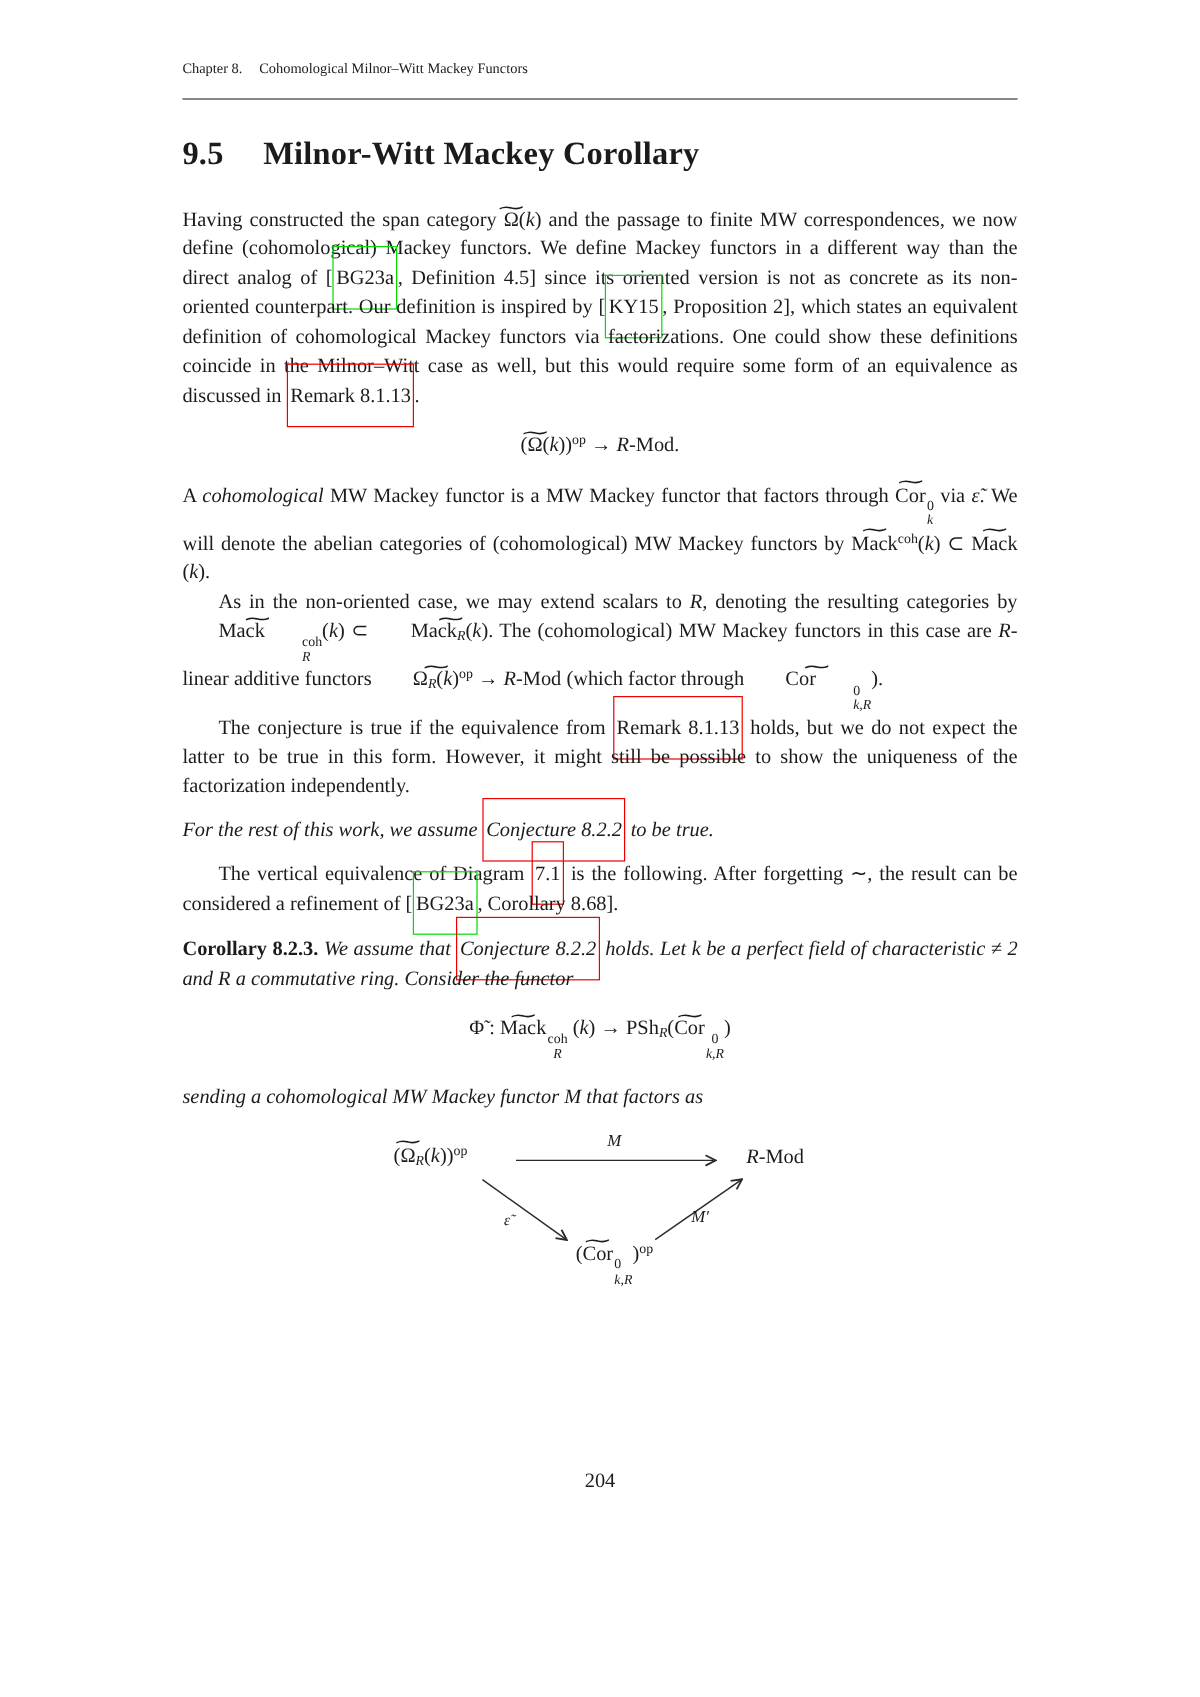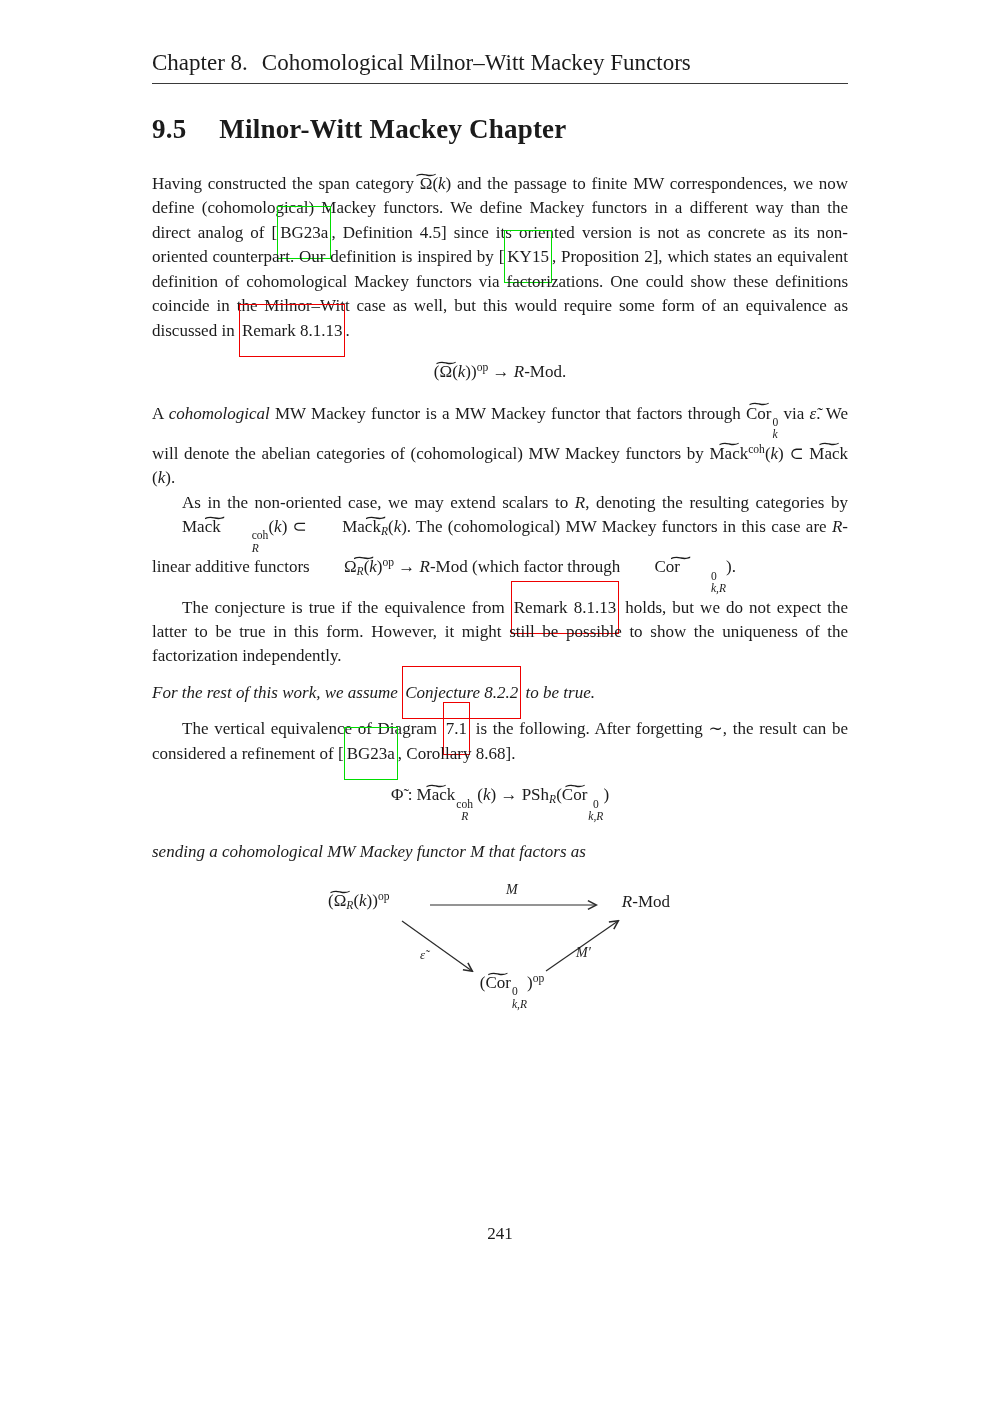--- a/index.html
+++ b/index.html
@@ -5,21 +5,21 @@
   html,body { margin:0; padding:0; background:#ffffff; }
   .page {
     position:relative; width:1000px; height:1414px; background:#ffffff;
     font-family:"Liberation Serif","DejaVu Serif",serif; color:#1b1b1b;
     overflow:hidden;
   }
   .content { width:696px; margin:0 auto; padding-top:50px; }
 
   
   .chap-header {
-    font-size:23px; padding-bottom:7px;
+    font-size:12px; padding-bottom:17px;
     border-bottom:1.5px solid #3a3a3a;
   }
   .chap-header .gap { display:inline-block; width:14px; }
 
   
   .heading { margin:30px 0 27px 0; font-weight:bold; font-size:27px; letter-spacing:0.2px; }
   .heading .ht { margin-left:33px; }
 
   
   .p { font-size:17px; line-height:1.44; text-align:justify; margin:0; }
@@ -61,21 +61,21 @@
   .page-number { position:absolute; left:0; right:0; top:1224px; text-align:center; font-size:17px; }
 </style>
 </head>
 <body>
 
 <div class="page">
   <div class="content">
 
     <div class="chap-header"><span>Chapter 8.</span><span class="gap"></span><span>Cohomological Milnor–Witt Mackey Functors</span></div>
 
-    <div class="heading"><span>9.5</span><span class="ht">Milnor-Witt Mackey Chapter</span></div>
+    <div class="heading"><span>9.5</span><span class="ht">Milnor-Witt Mackey Corollary</span></div>
 
     <p class="p"><span>Having constructed the span category </span><span><span class="wt"><span>Ω</span><span class="tld">∼</span></span></span><span>(</span><span class="i">k</span><span>) and the passage to finite MW correspondences, we now define (cohomological) Mackey functors. We define Mackey functors in a different way than the direct analog of [</span><span class="box green">BG23a</span><span>, Definition 4.5] since its oriented version is not as concrete as its non-oriented counterpart. Our definition is inspired by [</span><span class="box green">KY15</span><span>, Proposition 2], which states an equivalent definition of cohomological Mackey functors via factorizations. One could show these definitions coincide in the Milnor–Witt case as well, but this would require some form of an equivalence as discussed in </span><span class="box red">Remark 8.1.13</span><span>.</span></p>
 
 
     <p class="p disp"><span>(</span><span><span class="wt"><span>Ω</span><span class="tld">∼</span></span></span><span>(</span><span class="i">k</span><span>))</span><span><sup>op</sup></span><span> → </span><span class="i">R</span><span>-Mod.</span></p>
 
     <p class="p"><span>A </span><span class="i">cohomological</span><span> MW Mackey functor is a MW Mackey functor that factors through </span><span><span class="wt"><span>Cor</span><span class="tld">∼</span></span><span class="supsub">
             <span class="s-up">0</span>
             <span class="s-dn">k</span>
           </span></span><span> via </span><span class="i">ε̃</span><span>.  We will denote the abelian categories of (cohomological) MW Mackey functors by </span><span><span class="wt"><span>Mack</span><span class="tld">∼</span></span><sup>coh</sup></span><span>(</span><span class="i">k</span><span>) ⊂ </span><span><span class="wt"><span>Mack</span><span class="tld">∼</span></span></span><span>(</span><span class="i">k</span><span>).</span></p>
@@ -88,20 +88,21 @@
             <span class="s-dn">k,R</span>
           </span></span><span>).</span></p>
 
 
     <p class="p ind"><span>The conjecture is true if the equivalence from </span><span class="box red">Remark 8.1.13</span><span> holds, but we do not expect the latter to be true in this form.  However, it might still be possible to show the uniqueness of the factorization independently.</span></p>
 
     <p class="p freeit"><span class="i">For the rest of this work, we assume </span><span class="i box red">Conjecture 8.2.2</span><span class="i"> to be true.</span></p>
 
     <p class="p ind"><span>The vertical equivalence of Diagram </span><span class="box red">7.1</span><span> is the following.  After forgetting ∼, the result can be considered a refinement of [</span><span class="box green">BG23a</span><span>, Corollary 8.68].</span></p>
 
+    <p class="p thm"><span class="b">Corollary 8.2.3.</span><span class="i"> We assume that </span><span class="i box red">Conjecture 8.2.2</span><span class="i"> holds.  Let </span><span class="i">k</span><span class="i"> be a perfect field of characteristic ≠ 2 and </span><span class="i">R</span><span class="i"> a commutative ring.  Consider the functor</span></p>
 
     <p class="p disp"><span>Φ̃ : </span><span><span class="wt"><span>Mack</span><span class="tld">∼</span></span><span class="supsub">
             <span class="s-up">coh</span>
             <span class="s-dn">R</span>
           </span></span><span> (</span><span class="i">k</span><span>) → PSh</span><span><sub>R</sub></span><span>(</span><span><span class="wt"><span>Cor</span><span class="tld">∼</span></span><span class="supsub">
             <span class="s-up">0</span>
             <span class="s-dn">k,R</span>
           </span></span><span>)</span></p>
 
     <p class="p"><span class="i">sending a cohomological MW Mackey functor </span><span class="i">M</span><span class="i"> that factors as</span></p>
@@ -123,14 +124,14 @@
               <span class="s-up">0</span>
               <span class="s-dn">k,R</span>
             </span></span><span>)</span><span><sup>op</sup></span></div>
       <div class="dlabel dl-top">M</div>
       <div class="dlabel dl-left">ε̃</div>
       <div class="dlabel dl-right">M′</div>
     </div>
 
   </div>
 
-  <div class="page-number">241</div>
+  <div class="page-number">204</div>
 </div>
 
 </body></html>

